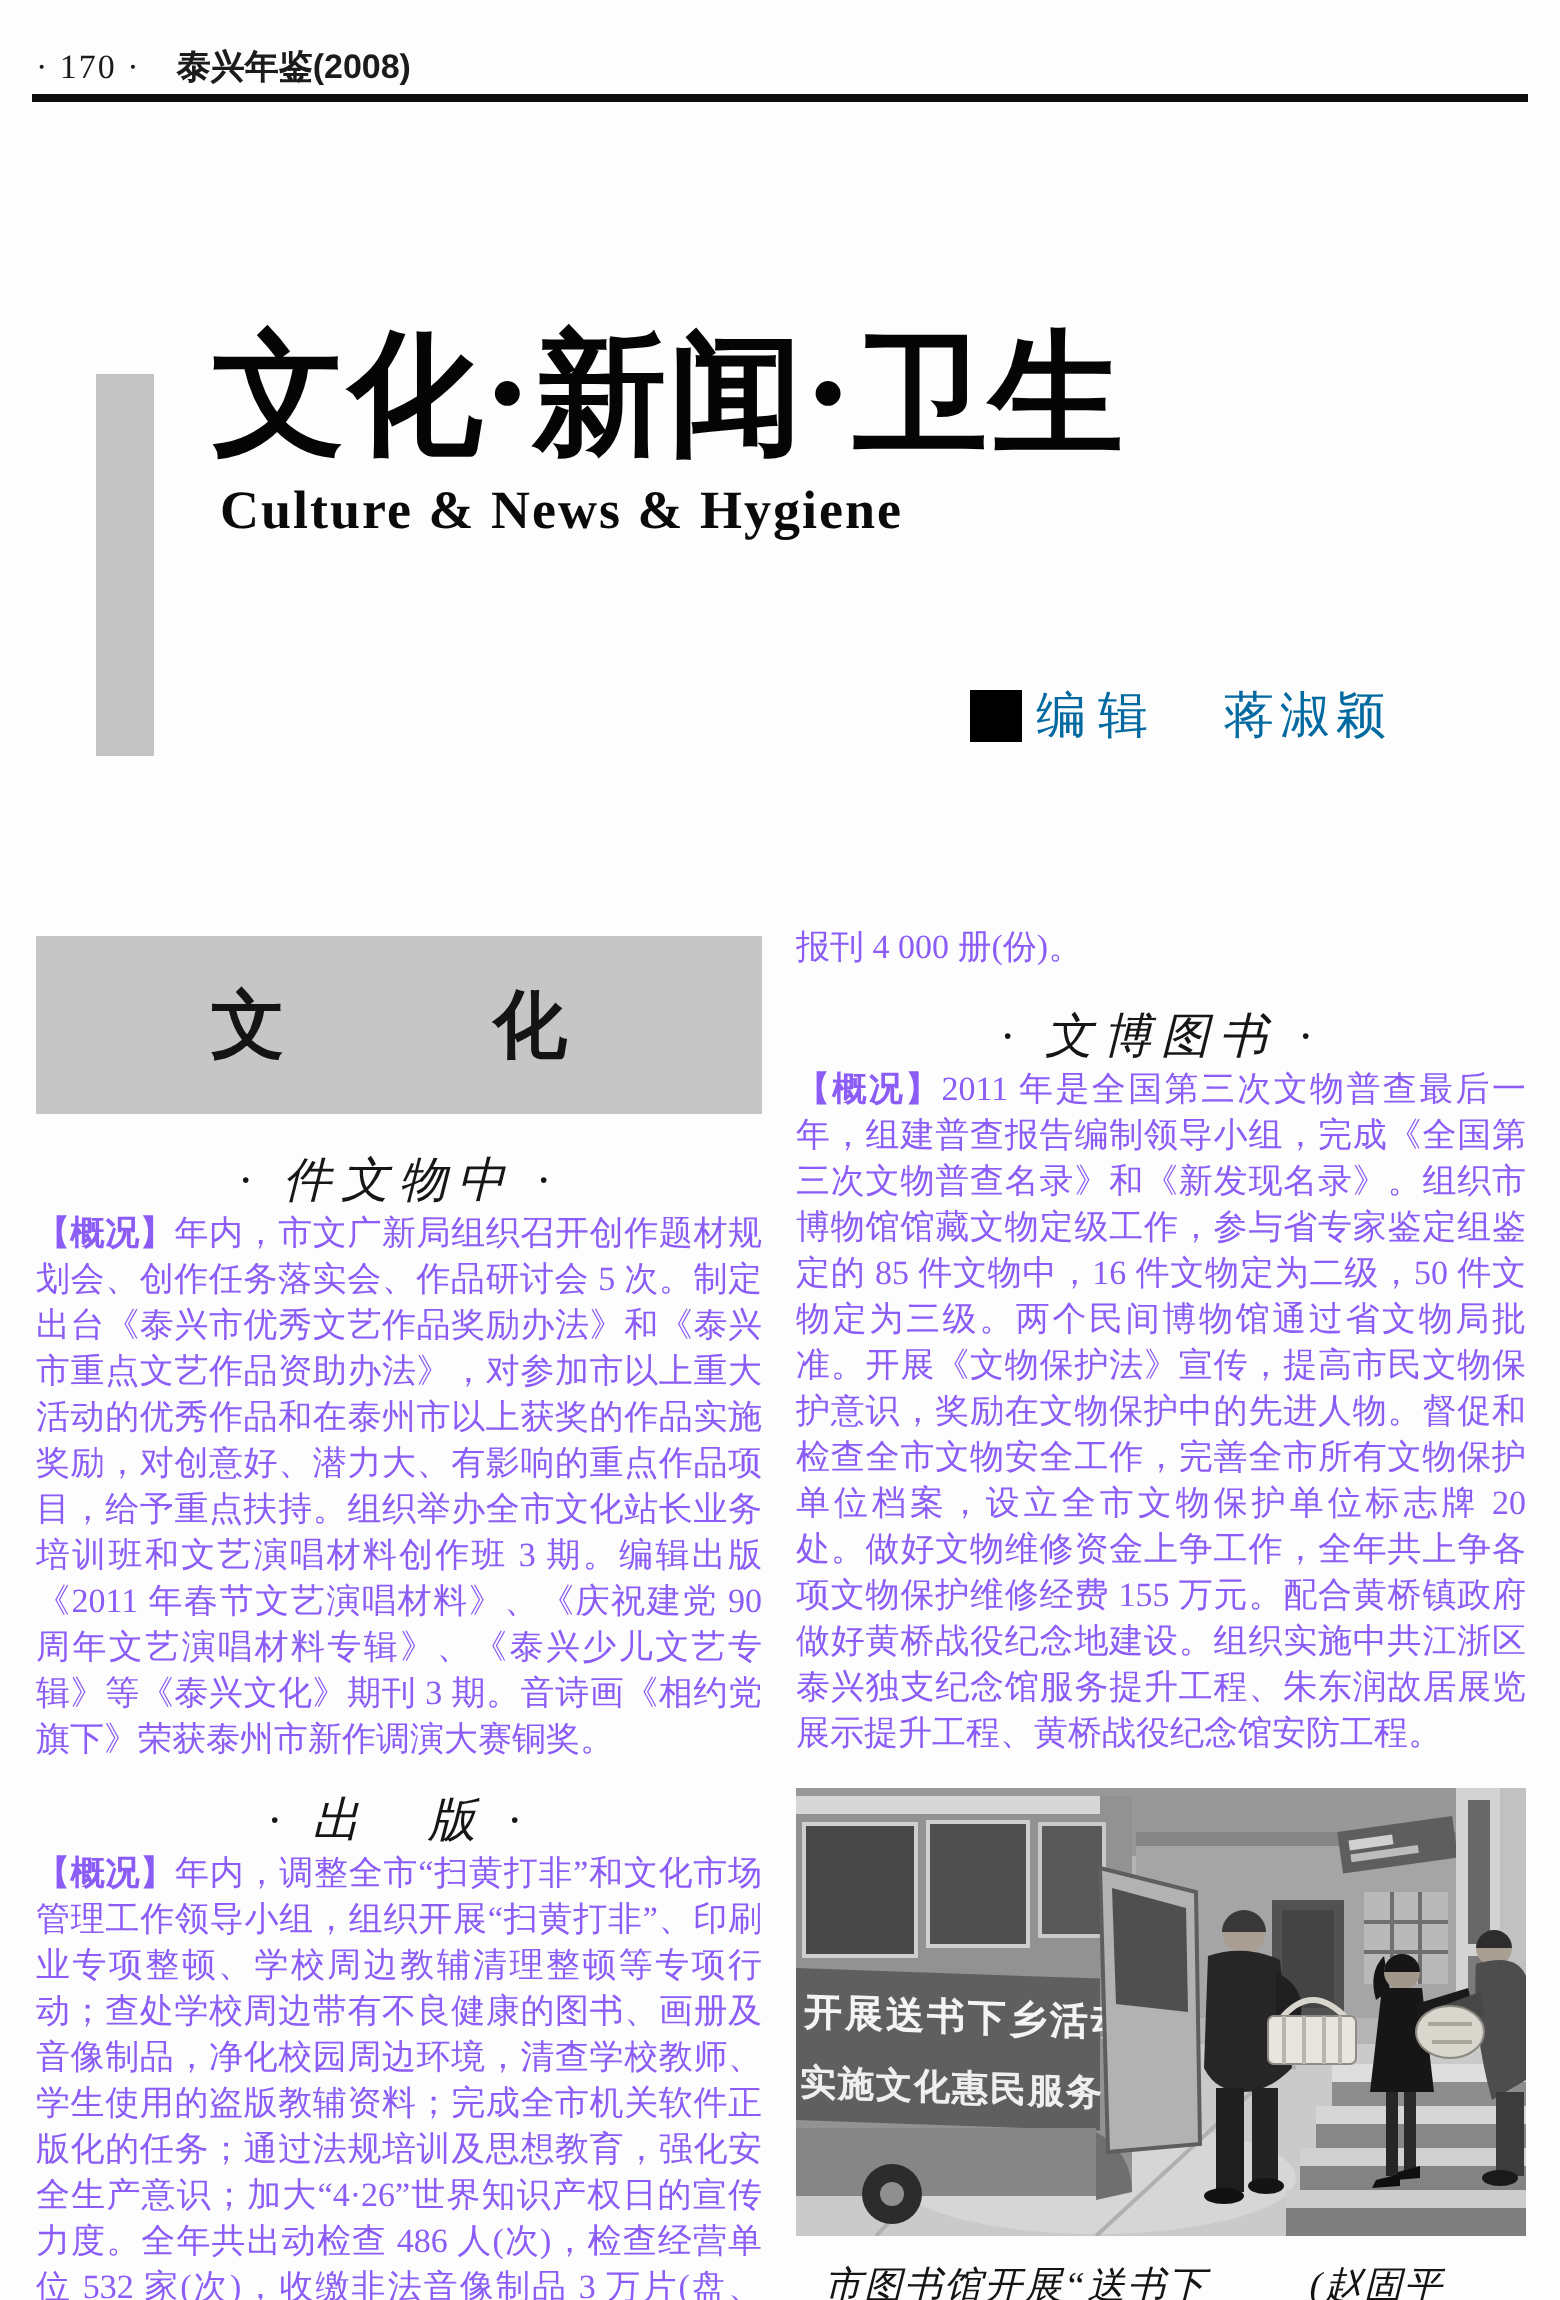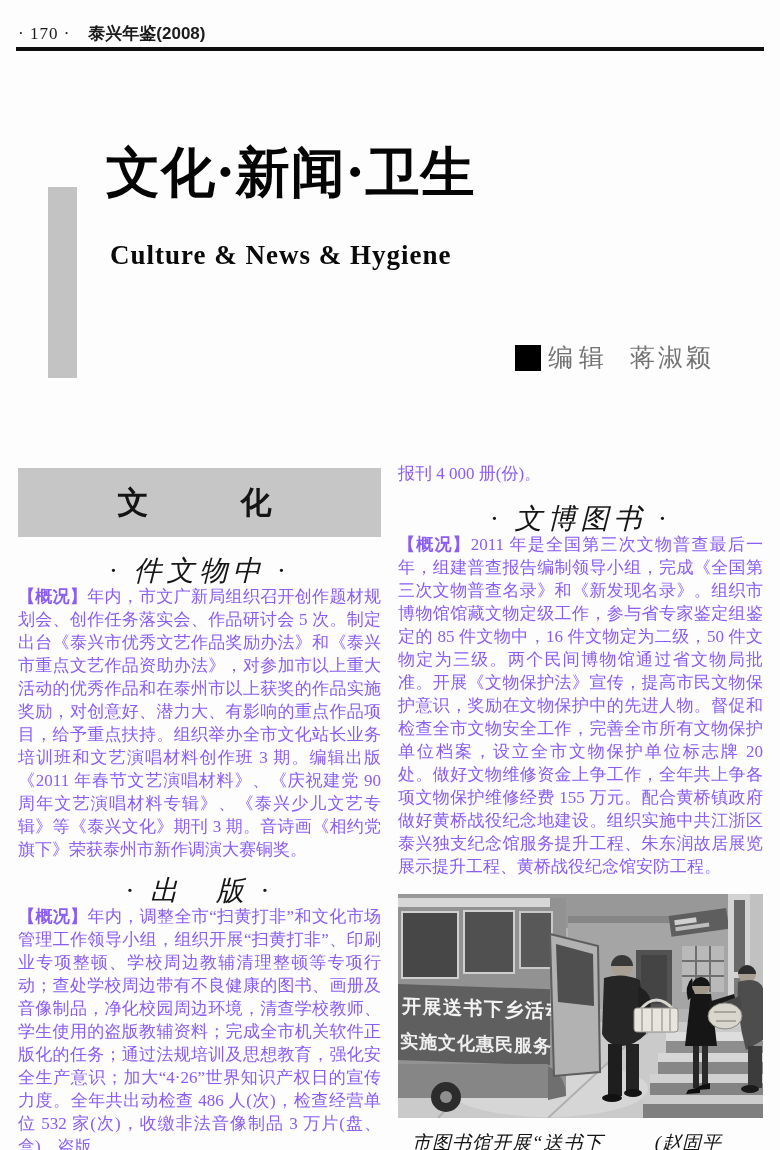--- a/index.html
+++ b/index.html
@@ -12,46 +12,46 @@
 
   
   .runhead{position:absolute;left:18px;top:22px;right:18px;font-size:17px;display:flex;align-items:center;gap:18px;}
   .runhead .pgnum{font-family:"Liberation Serif",serif;letter-spacing:1px;}
   .runhead .book{font-family:"Liberation Sans","DejaVu Sans",sans-serif;font-weight:bold;font-size:17px;}
   .headrule{position:absolute;left:16px;top:47px;right:16px;height:4px;background:#0e0e0e;}
 
   
   .graybar{position:absolute;left:48px;top:187px;width:29px;height:191px;background:#c3c3c3;}
   .chapter-title{
-    position:absolute;left:106px;top:125px;width:620px;
-    font-size:54px;font-weight:900;line-height:94px;letter-spacing:1px;
+    position:absolute;left:106px;top:150px;width:620px;
+    font-size:67px;font-weight:900;line-height:94px;letter-spacing:1px;
     font-family:"DejaVu Serif","Liberation Serif",serif;color:#050505;white-space:nowrap;
   }
   .chapter-sub{
     position:absolute;left:110px;top:240px;font-size:27px;font-weight:bold;
     font-family:Liberation Serif, serif;letter-spacing:1px;color:#0a0a0a;
   }
-  .editor-line{position:absolute;left:515px;top:341px;font-size:25px;color:#737373;display:flex;align-items:center;}
+  .editor-line{position:absolute;left:485px;top:341px;font-size:25px;color:#0369a1;display:flex;align-items:center;}
   .editor-line .sq{width:26px;height:26px;background:#000;display:inline-block;margin-right:7px;}
   .editor-line .ed-label{letter-spacing:6px;}
-  .editor-line .ed-name{margin-left:20px;letter-spacing:3px;}
+  .editor-line .ed-name{margin-left:32px;letter-spacing:3px;}
 
   
   .col{position:absolute;top:462px;}
   .col-left{left:18px;width:363px;}
   .col-right{left:398px;width:365px;}
 
   .banner-box{
-    margin-top:6px;height:69px;background:#c6c6c6;
+    margin-top:6px;height:89px;background:#c6c6c6;
     display:flex;align-items:center;justify-content:center;
-    font-size:31px;font-weight:bold;letter-spacing:10px;color:#141414;
+    font-size:37px;font-weight:bold;letter-spacing:10px;color:#141414;
     font-family:Liberation Serif, serif;
   }
   .sec-h{
-    text-align:center;font-size:28px;line-height:28px;font-style:italic;
+    text-align:center;font-size:24px;line-height:28px;font-style:italic;
     letter-spacing:5px;color:#161616;font-family:"Liberation Serif",serif;
   }
   .h-lit{margin-top:20px;}
   .h-pub{margin-top:16px;font-family:Liberation Serif, serif;}
   .h-mus{margin-top:20px;}
 
   p.body{
     margin:0;font-size:17px;line-height:23px;text-align:justify;
     word-break:break-all;color:#8b5cf6;
   }

